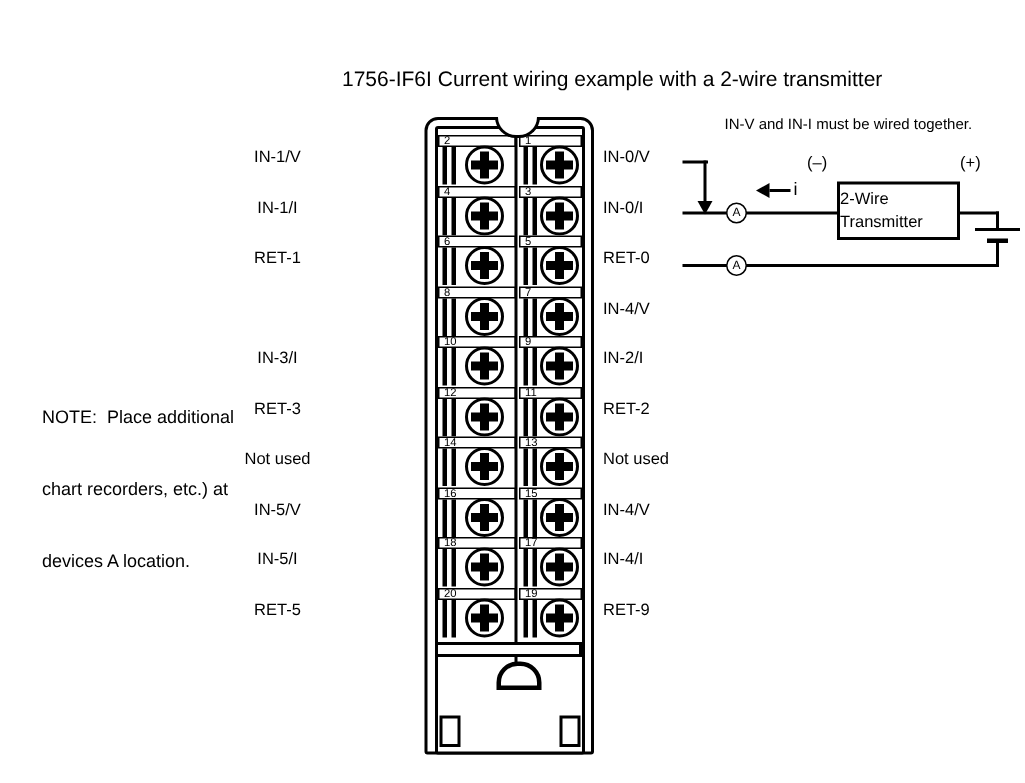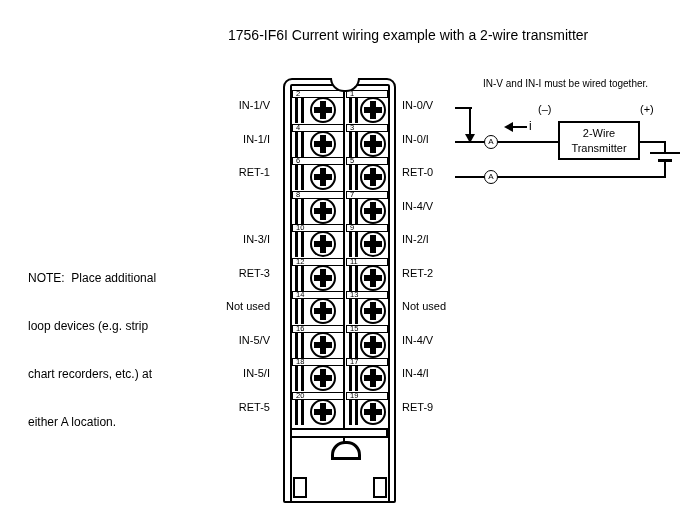--- a/index.html
+++ b/index.html
@@ -5,21 +5,21 @@
   html,body{margin:0;padding:0}
   body{
     width:683px;height:522px;position:relative;overflow:hidden;
     background:#fff;color:#000;
     font-family:"Liberation Sans", sans-serif;
   }
   .h{position:absolute;height:2px;background:#000}
   .v{position:absolute;width:2px;background:#000}
 
   
-  #title{position:absolute;left:228px;top:27px;font-size:14px;white-space:pre}
+  #title{position:absolute;left:228px;top:44px;font-size:14px;white-space:pre}
   #callout{position:absolute;left:483px;top:78px;font-size:10px;white-space:pre}
   #note{position:absolute;left:28px;top:238px;font-size:12px;line-height:16px;white-space:pre}
   .polarity{position:absolute;font-size:11px}
   #neg{left:538px;top:103px}
   #pos{left:640px;top:103px}
   #ilabel{position:absolute;left:529px;top:119px;font-size:12px}
 
   
   #outer{position:absolute;left:283px;top:78px;width:109px;height:421px;
          border:2px solid #000;border-radius:9px 9px 2px 2px;background:#fff}
@@ -50,46 +50,45 @@
   .bar{position:absolute;top:0;width:3px;height:25px;background:#000}
   .b1{left:1px}
   .b2{left:7px}
   .head{position:absolute;top:-1px;width:22px;height:22px;border:2px solid #000;
         border-radius:50%;background:#fff}
   .screw-l .head{left:16px}
   .screw-r .head{left:12px}
   .ch{position:absolute;left:2px;top:8px;width:18px;height:6px;background:#000}
   .cv{position:absolute;left:8px;top:2px;width:6px;height:18px;background:#000}
   .lbl{position:absolute;top:9px;font-size:11px;line-height:13px;white-space:pre}
-  .lbl-l{left:100px;width:170px;text-align:right}
+  .lbl-l{left:100px;width:170px;text-align:center}
   .lbl-r{left:402px;width:90px;text-align:left}
 
   
   .tri-down{position:absolute;width:0;height:0;
             border-left:5px solid transparent;border-right:5px solid transparent;
             border-top:9px solid #000}
   .tri-left{position:absolute;width:0;height:0;
             border-top:5px solid transparent;border-bottom:5px solid transparent;
             border-right:9px solid #000}
   .amm{position:absolute;width:12px;height:12px;border:1.5px solid #000;border-radius:50%;
        background:#fff;z-index:4;display:flex;align-items:center;justify-content:center;
        font-size:8px;line-height:8px}
   #xmtr{position:absolute;left:558px;top:121px;width:78px;height:32px;border:2px solid #000;
-        background:#fff;text-align:center;font-size:11px;line-height:15px;padding-top:3px}
+        background:#fff;text-align:left;font-size:11px;line-height:15px;padding-top:3px}
 </style>
 </head>
 <body>
 
 <div id="title">1756-IF6I Current wiring example with a 2-wire transmitter</div>
 <div id="callout">IN-V and IN-I must be wired together.</div>
 <div id="note">
   <div>NOTE:  Place additional</div>
-  <div>loop devices (e.g. strip</div>
   <div>chart recorders, etc.) at</div>
-  <div>either A location.</div>
+  <div>devices A location.</div>
 </div>
 
 <div id="outer"></div>
 <div id="inner"></div>
 <div id="divider"></div>
 <div id="rows-layer">
   <div class="row" style="top: 90px;">
     <div class="lbl lbl-l">IN-1/V</div>
     <div class="strip strip-l">
       <span class="num">2</span>

